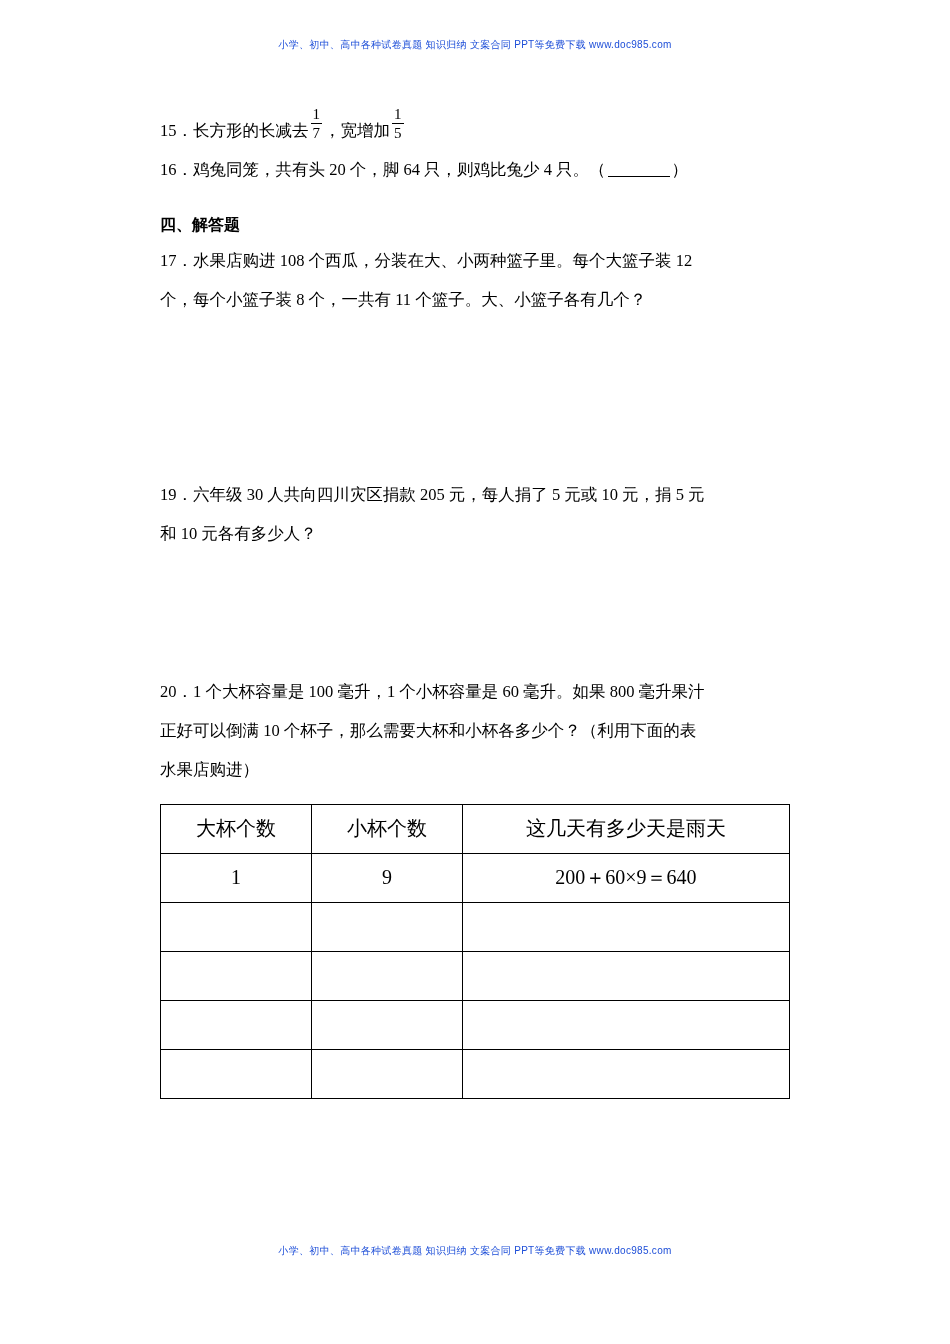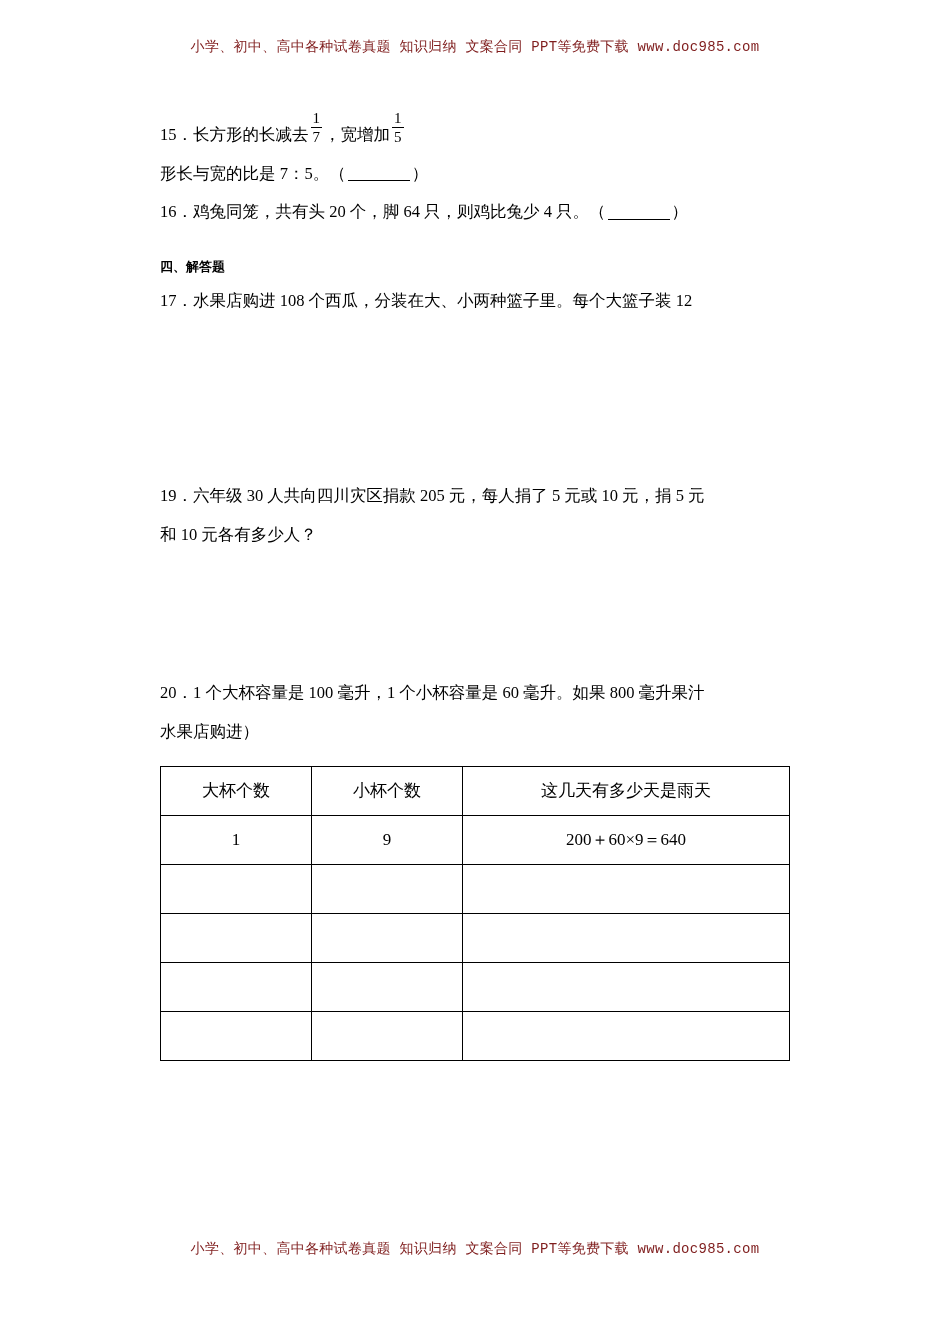--- a/index.html
+++ b/index.html
@@ -15,25 +15,25 @@
     position: relative;
   }
   .page {
     position: relative;
     width: 950px;
     height: 1344px;
     box-sizing: border-box;
     padding: 0 160px;
   }
   .header-note, .footer-note {
-    font-family: Liberation Mono, monospace;
-    font-size: 14px;
+    font-family: Liberation Sans, sans-serif;
+    font-size: 10px;
     text-align: center;
     letter-spacing: 0.3px;
-    color: #7f1d1d;
+    color: #1d4ed8;
   }
   .header-note {
     padding-top: 38px;
   }
   .footer-note {
     position: absolute;
     left: 0;
     right: 0;
     bottom: 86px;
     text-align: center;
@@ -44,21 +44,21 @@
   .q {
     font-size: 16.5px;
     line-height: 2.35;
     text-align: justify;
   }
   .q-spacer-md { height: 78px; }
   .q-spacer-lg { height: 120px; }
   .section-title {
     font-family: "Liberation Sans", sans-serif;
     font-weight: bold;
-    font-size: 13px;
+    font-size: 16px;
     margin-top: 26px;
     margin-bottom: 6px;
   }
   .frac {
     display: inline-block;
     vertical-align: -0.45em;
     text-align: center;
     line-height: 1.1;
     font-size: 15px;
     margin: 0 2px;
@@ -90,63 +90,62 @@
   table.cups {
     border-collapse: collapse;
     width: 100%;
     margin-top: 14px;
     table-layout: fixed;
   }
   table.cups td, table.cups th {
     border: 1px solid #000;
     height: 46px;
     text-align: center;
-    font-size: 17px;
+    font-size: 20px;
     font-weight: normal;
     font-family: "Liberation Serif", serif;
   }
   table.cups col.c1 { width: 24%; }
   table.cups col.c2 { width: 24%; }
   table.cups col.c3 { width: 52%; }
 </style>
 </head>
 <body>
 
 <div class="page">
 
   <div class="header-note">小学、初中、高中各种试卷真题 知识归纳 文案合同 PPT等免费下载  www.doc985.com</div>
 
   <div class="content">
 
     <div class="q">
       <span>15．长方形的长减去</span><span class="frac"><span class="num">1</span><span class="bar"></span><span class="den">7</span></span><span>，宽增加</span><span class="frac"><span class="num">1</span><span class="bar"></span><span class="den">5</span></span>
     </div>
-    <div class="q">
-      <span>形长与宽的比是 7：5。（</span><span class="blank-line"></span><span>）</span>
-    </div>
 
     <div class="q">
       <span>16．鸡兔同笼，共有头 20 个，脚 64 只，则鸡比兔少 4 只。（</span><span class="blank-line"></span><span>）</span>
     </div>
 
     <div class="section-title">四、解答题</div>
 
     <div class="q">17．水果店购进 108 个西瓜，分装在大、小两种篮子里。每个大篮子装 12</div>
+    <div class="q">个，每个小篮子装 8 个，一共有 11 个篮子。大、小篮子各有几个？</div>
 
     <div class="q-spacer-md"></div>
 
 
     <div class="q-spacer-md"></div>
 
     <div class="q">19．六年级 30 人共向四川灾区捐款 205 元，每人捐了 5 元或 10 元，捐 5 元</div>
     <div class="q">和 10 元各有多少人？</div>
 
     <div class="q-spacer-lg"></div>
 
     <div class="q">20．1 个大杯容量是 100 毫升，1 个小杯容量是 60 毫升。如果 800 毫升果汁</div>
+    <div class="q">正好可以倒满 10 个杯子，那么需要大杯和小杯各多少个？（利用下面的表</div>
     <div class="q">水果店购进）</div>
 
     <table class="cups">
       <colgroup>
         <col class="c1">
           <col class="c2">
           <col class="c3">
       </colgroup>
       <thead>
         <tr>

